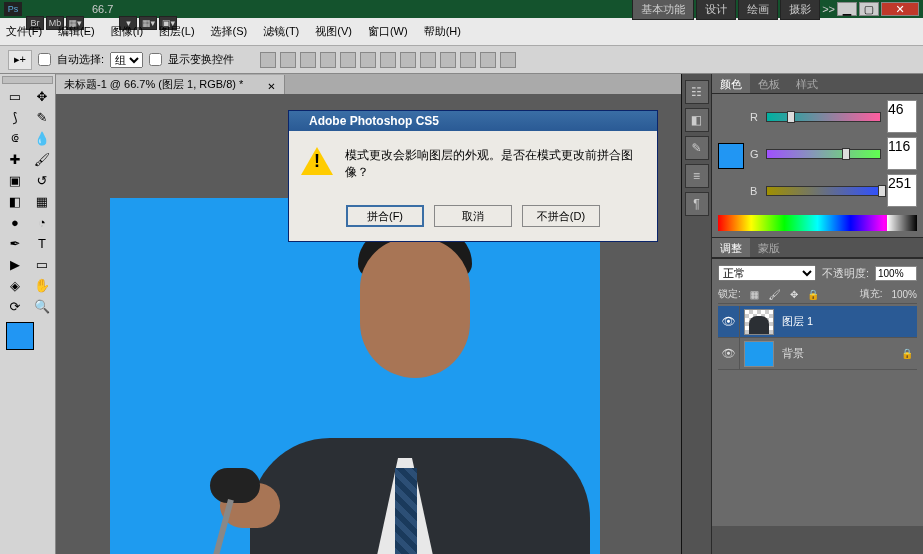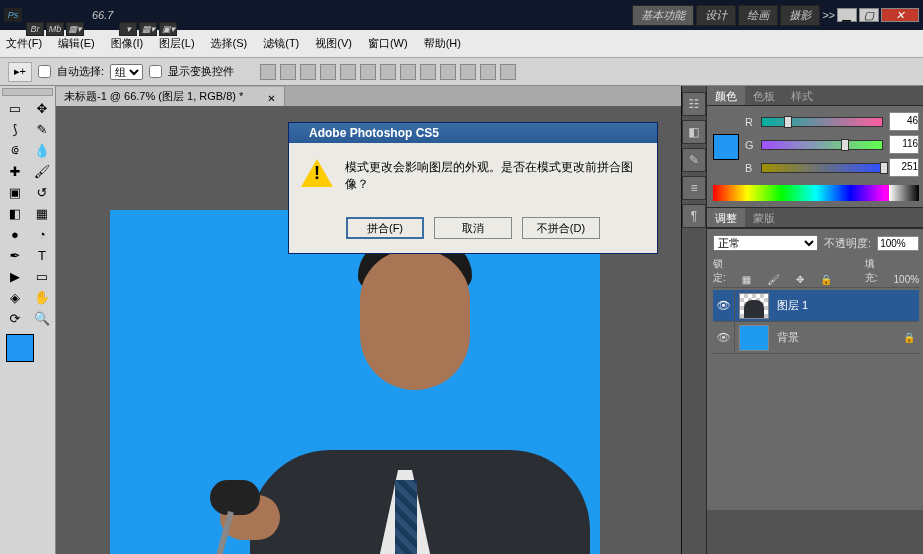--- a/index.html
+++ b/index.html
@@ -1,18 +1,18 @@
 <!DOCTYPE html>
 <html><head>
 <meta charset="utf-8">
 <style>
 * { margin: 0; padding: 0; box-sizing: border-box; font-family: "Microsoft YaHei", sans-serif; }
 body { width: 923px; height: 554px; background: #464646; overflow: hidden; font-size: 11px; }
 
-.top-bar { height: 30px; background: #0f172a; display: flex; align-items: center; padding: 0 4px; color: #ccc; font-style: italic; }
+.top-bar { height: 18px; background: #14532d; display: flex; align-items: center; padding: 0 4px; color: #ccc; }
 .top-bar .app-icon { width: 18px; height: 14px; background: #222; display: flex; align-items: center; justify-content: center; margin-right: 4px; font-size: 9px; color: #5aa6d6; }
 .top-bar .sm-btn { width: 18px; height: 14px; background: #333; border: 1px solid #222; margin-right: 2px; display: flex; align-items: center; justify-content: center; font-size: 9px; margin-top: 28px; }
 .top-bar .zoom { margin: 0 6px; }
 .top-bar .spacer { flex: 1; }
 .top-bar .tab-btn { background: #333; padding: 2px 8px; margin-right: 2px; border: 1px solid #222; }
 .top-bar .tab-btn.active { background: #5a5a5a; }
 .top-bar .win-btn { width: 20px; height: 14px; background: #ccc; border: 1px solid #888; margin-left: 2px; display: flex; align-items: center; justify-content: center; color: #000; }
 .top-bar .win-btn.close { background: #c0392b; color: #fff; width: 38px; }
 
 .menu-bar { height: 28px; background: #eaeaea; display: flex; align-items: center; padding: 0 6px; color: #000; border-bottom: 1px solid #aaa; }
@@ -73,29 +73,29 @@
 .panel .content { padding: 6px; background: #6a6a6a; color: #ddd; }
 
 .color-sliders .row { display: flex; align-items: center; margin-bottom: 4px; gap: 6px; }
 .color-sliders .sw { width: 26px; height: 26px; background: #2196F3; border: 1px solid #000; }
 .color-sliders .label { width: 10px; }
 .color-sliders .track { flex: 1; height: 10px; position: relative; border: 1px solid #333; }
 .color-sliders .track.r { background: linear-gradient(to right, #00b0a0, #ff5ea0); }
 .color-sliders .track.g { background: linear-gradient(to right, #a050ff, #60ff50); }
 .color-sliders .track.b { background: linear-gradient(to right, #a09000, #3050ff); }
 .color-sliders .thumb { position: absolute; top: -2px; width: 8px; height: 12px; background: #ddd; border: 1px solid #333; }
-.color-sliders .val { width: 30px; height: 19px; background: #fff; color: #000; font-size: 10px; text-align: right; line-height: 16px; border: 1px solid #888; }
+.color-sliders .val { width: 30px; height: 33px; background: #fff; color: #000; font-size: 14px; text-align: left; line-height: 16px; border: 1px solid #888; }
 .spectrum { height: 16px; background: linear-gradient(to right, #ff0000,#ffff00,#00ff00,#00ffff,#0000ff,#ff00ff,#ff0000); margin-top: 4px; position: relative; }
 .spectrum::after { content:''; position:absolute; right:0; width: 30px; height: 100%; background: linear-gradient(to right, #fff, #000); }
 
 .layer-ctrls { display: flex; align-items: center; gap: 6px; margin-bottom: 4px; }
 .layer-ctrls select { flex: 1; font-size: 11px; }
 .layer-ctrls .lbl { font-size: 11px; }
 .layer-ctrls .val { width: 42px; background: #fff; color: #000; font-size: 10px; padding: 1px 2px; border: 1px solid #888; }
-.lock-row { display: flex; align-items: flex-end; gap: 16px; padding: 2px 0; border-bottom: 1px solid #555; margin-bottom: 2px; }
+.lock-row { display: flex; align-items: center; gap: 9px; padding: 2px 0; border-bottom: 1px solid #555; margin-bottom: 2px; }
 .lock-row span { font-size: 10px; }
 .layer-item { display: flex; align-items: center; height: 32px; background: #6a6a6a; border-bottom: 1px solid #555; }
 .layer-item.sel { background: #2a5a95; color: #fff; }
 .layer-item .eye { width: 22px; height: 100%; display: flex; align-items: center; justify-content: center; border-right: 1px solid #555; }
 .layer-item .thumb { width: 30px; height: 26px; margin: 0 4px; border: 1px solid #888; background: #fff; }
 .layer-item .thumb.photo-t { background: repeating-conic-gradient(#ccc 0 25%, #fff 0 50%) 0 0/8px 8px; position: relative; }
 .layer-item .thumb.photo-t::after { content:''; position:absolute; bottom:0; left:4px; width: 20px; height: 18px; background: #2b2f34; border-radius: 8px 8px 0 0; }
 .layer-item .thumb.bg-t { background: #1e9bf0; }
 .layer-item .name { flex: 1; font-size: 11px; padding-left: 4px; }
 .layer-item .lock { width: 16px; font-size: 10px; }

